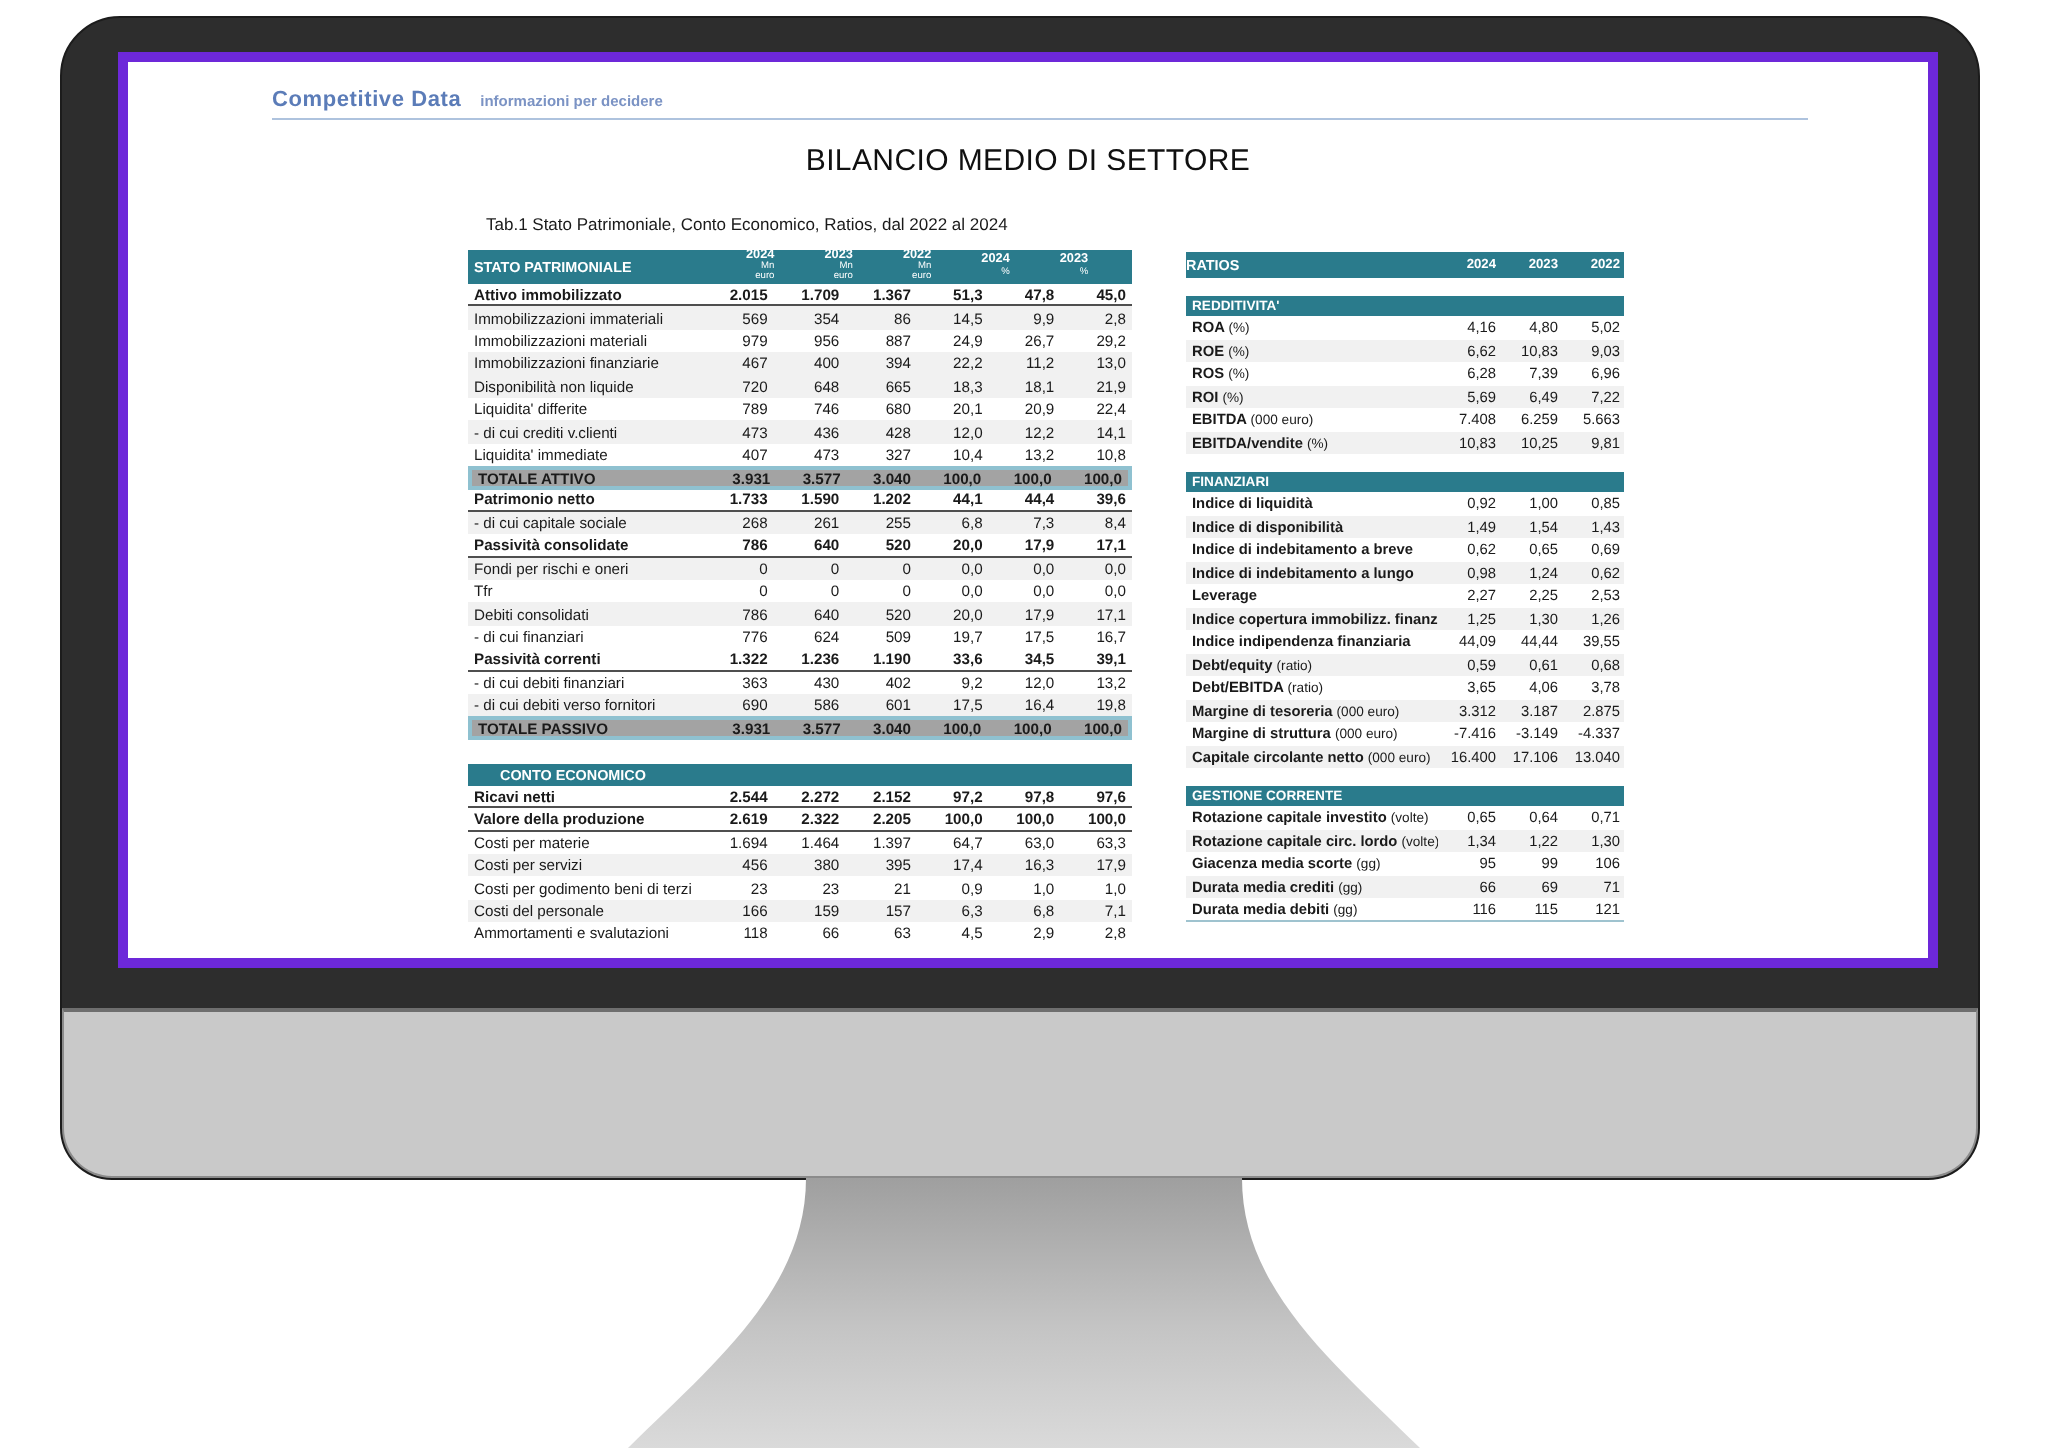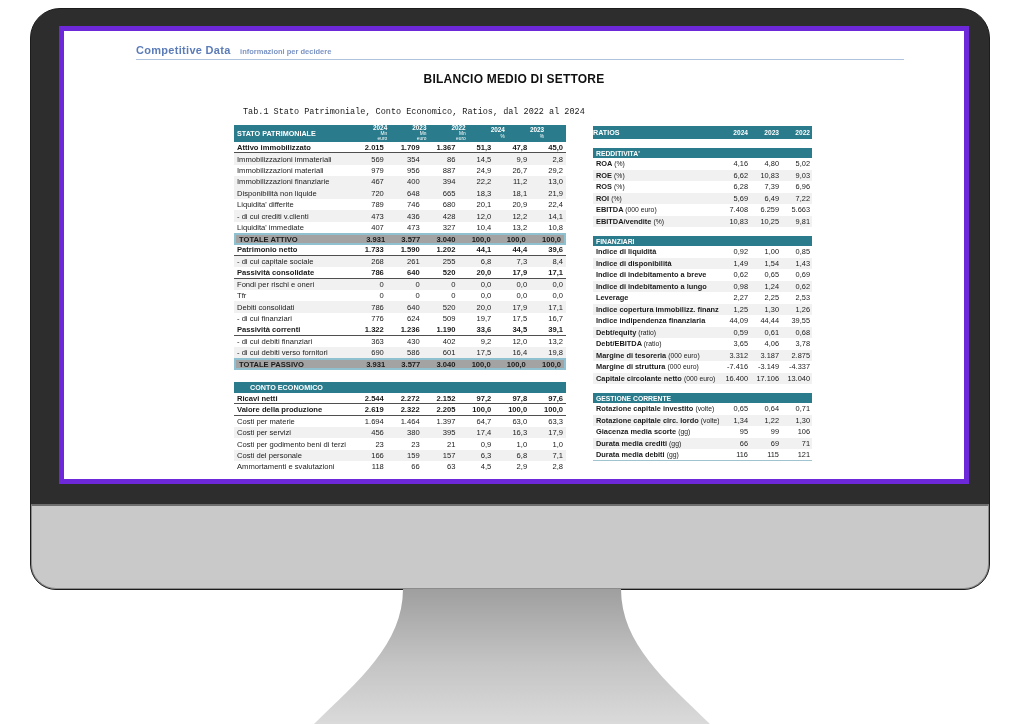--- a/index.html
+++ b/index.html
@@ -15,22 +15,22 @@
   .screen { position:absolute; left:28px; top:17px; width:910px; height:458px;
             background:#ffffff; overflow:hidden; border:5px solid #6d28d9; }
   .stand-svg { position:absolute; left:300px; top:589px; width:424px; height:135px; }
 
   
   .logo { position:absolute; left:72px; top:9px; white-space:nowrap; }
   .logo-brand { font-size:11px; font-weight:bold; color:#5b7cb8; letter-spacing:.3px; }
   .logo-tag { font-size:7.5px; font-weight:bold; color:#7b93c4; margin-left:5px; }
   .logo-rule { position:absolute; left:72px; top:28px; width:768px; height:1px; background:#aec3de; }
   .doc-title { position:absolute; left:0; top:41px; width:100%; text-align:center;
-               font-size:12px; font-weight:bold; color:#101010; letter-spacing:.2px; }
-  .doc-caption { position:absolute; left:179px; top:76px; font-size:8.5px; color:#1a1a1a;font-family:Liberation Mono, monospace; }
+               font-size:15px; font-weight:normal; color:#101010; letter-spacing:.2px; }
+  .doc-caption { position:absolute; left:179px; top:76px; font-size:8.5px; color:#1a1a1a; }
 
   
   .teal-bar { background:#2a7b8c; color:#ffffff; font-weight:bold; }
   .col-left  { position:absolute; left:170px; top:94px; width:332px; }
   .col-right { position:absolute; left:529px; top:95px; width:219px; }
 
   
   .sp-header { display:grid; grid-template-columns:117px repeat(6,1fr); height:17px; align-items:center;gap:22px; }
   .sp-header .h-title { font-size:7.2px; padding-left:3px; }
   .sp-h-col { text-align:right; padding-right:3px; line-height:1; }

